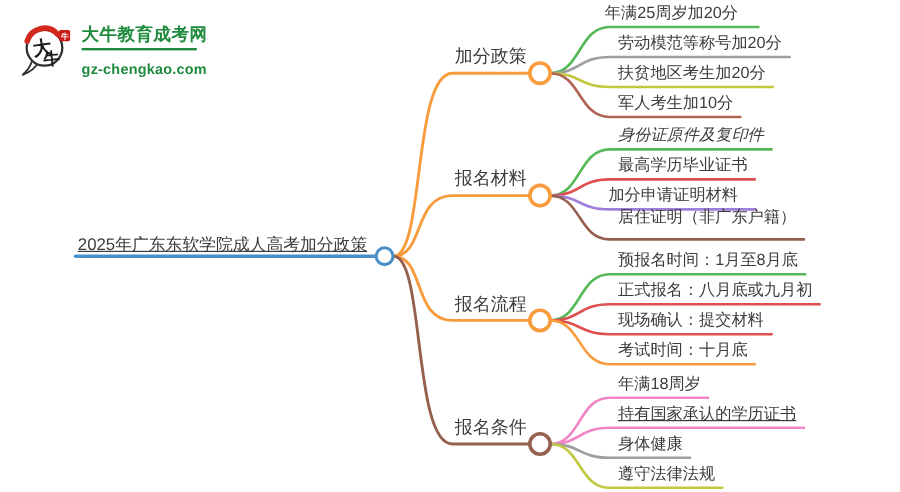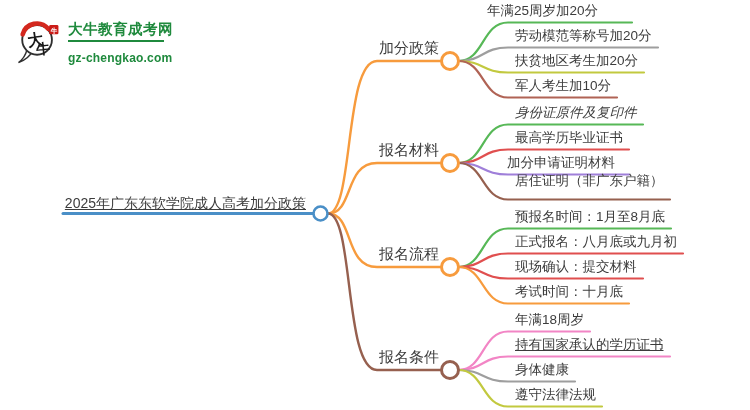--- a/index.html
+++ b/index.html
@@ -74,25 +74,25 @@
       <circle cx="450" cy="61" r="8.5" fill="#ffffff" stroke="#f79b3d" stroke-width="3"></circle>
       <circle cx="450" cy="163" r="8.5" fill="#ffffff" stroke="#f79b3d" stroke-width="3"></circle>
       <circle cx="450" cy="267" r="8.5" fill="#ffffff" stroke="#f79b3d" stroke-width="3"></circle>
       <circle cx="450" cy="370" r="8.5" fill="#ffffff" stroke="#96604f" stroke-width="3"></circle>
       <circle cx="320.5" cy="213.5" r="7" fill="#ffffff" stroke="#4a8fc7" stroke-width="2.6"></circle>
     </svg>
 
   <div id="mm-labels">
       <span class="mm-label mm-root" style="right: 444px; top: 195px;">2025年广东东软学院成人高考加分政策</span>
       <span class="mm-label mm-branch" style="right: 311px; top: 39px;">加分政策</span>
-      <span class="mm-label mm-child" style="left: 487px; top: 2.5px;">年满25周岁加20分</span>
+      <span class="mm-label mm-child" style="left: 504px; top: 2.5px;">年满25周岁加20分</span>
       <span class="mm-label mm-child" style="left: 515px; top: 27.5px;">劳动模范等称号加20分</span>
       <span class="mm-label mm-child" style="left: 515px; top: 52.5px;">扶贫地区考生加20分</span>
       <span class="mm-label mm-child" style="left: 515px; top: 77.5px;">军人考生加10分</span>
-      <span class="mm-label mm-branch" style="right: 311px; top: 141px;">报名材料</span>
+      <span class="mm-label mm-branch" style="right: 311px; top: 141px; font-family: Liberation Mono, monospace;">报名材料</span>
       <span class="mm-label mm-child" style="left: 515px; top: 104.5px; font-style: italic;">身份证原件及复印件</span>
       <span class="mm-label mm-child" style="left: 515px; top: 129.5px;">最高学历毕业证书</span>
       <span class="mm-label mm-child" style="left: 507px; top: 154.5px;">加分申请证明材料</span>
       <span class="mm-label mm-child" style="left: 515px; top: 173px;">居住证明（非广东户籍）</span>
       <span class="mm-label mm-branch" style="right: 311px; top: 245px;">报名流程</span>
       <span class="mm-label mm-child" style="left: 515px; top: 208.5px;">预报名时间：1月至8月底</span>
       <span class="mm-label mm-child" style="left: 515px; top: 233.5px;">正式报名：八月底或九月初</span>
       <span class="mm-label mm-child" style="left: 515px; top: 258.5px;">现场确认：提交材料</span>
       <span class="mm-label mm-child" style="left: 515px; top: 283.5px;">考试时间：十月底</span>
       <span class="mm-label mm-branch" style="right: 311px; top: 348px;">报名条件</span>

